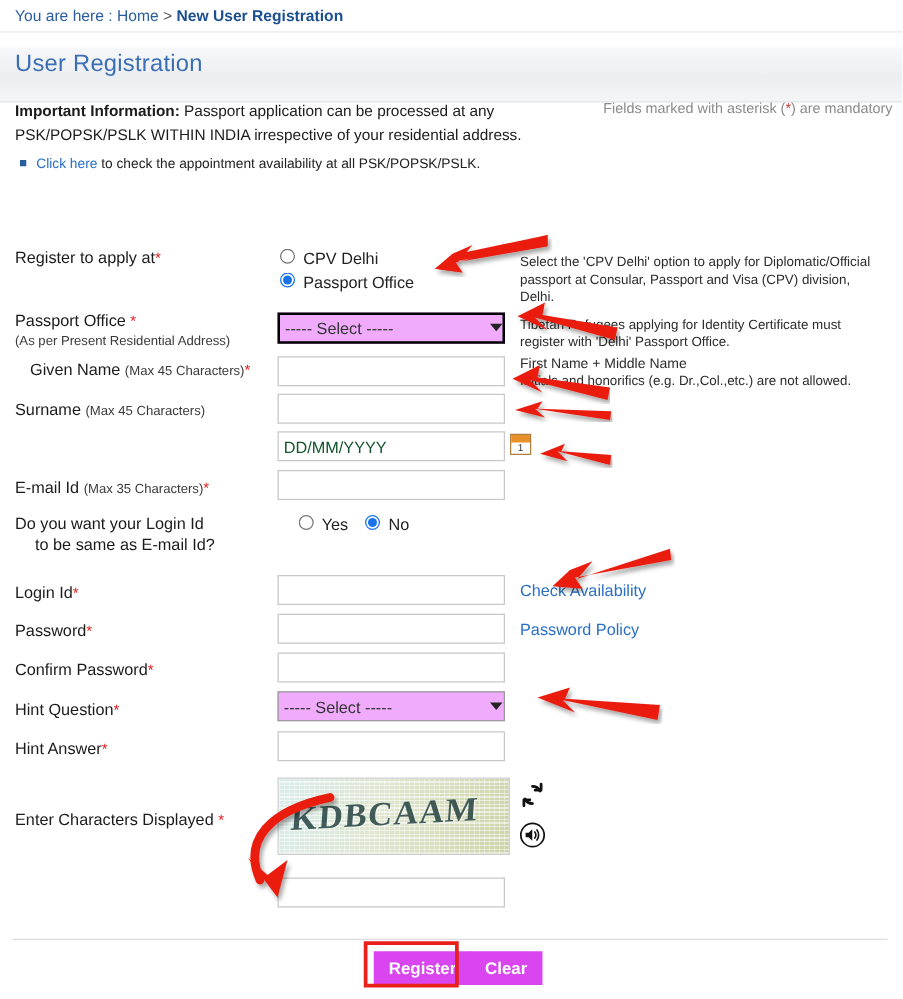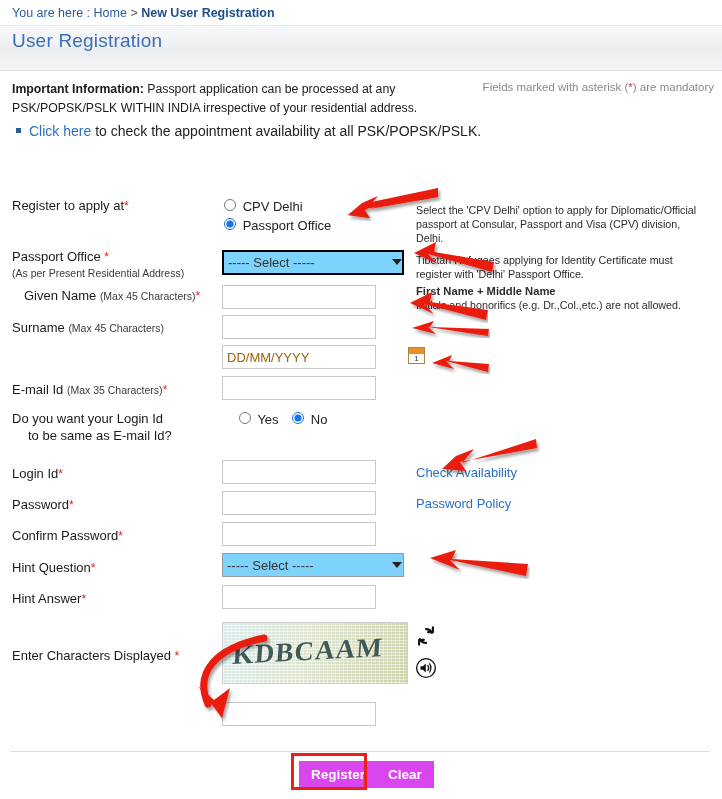--- a/index.html
+++ b/index.html
@@ -21,21 +21,21 @@
     padding: 6px 0 0 12px;
     white-space: nowrap;
     border-bottom: 1px solid #e9e9e9;
   }
   .breadcrumb .sep { color: #555; }
   .breadcrumb .crumb-link { color: #2a5d9e; }
   .breadcrumb .crumb-current { color: #1c4f8f; font-weight: bold; }
 
   
   .titlebar {
-    position: absolute; left: 0; top: 27px; width: 722px; height: 44px;
+    position: absolute; left: 0; top: 38px; width: 722px; height: 44px;
     background: linear-gradient(to bottom, #f7f8fa 0%, #eceef1 55%, #f4f5f7 100%);
     border-bottom: 1px solid #dfe1e4;
   }
   .titlebar h1 {
     margin: 0; padding: 3px 0 0 12px;
     font-size: 19px; font-weight: normal; color: #3a6fb5;
     letter-spacing: .2px;
   }
 
   
@@ -45,53 +45,53 @@
   }
   .info b { font-weight: bold; }
   .mandatory-note {
     position: absolute; right: 8px; top: 81px;
     font-size: 11.5px; color: #8a8a8a;
   }
   .mandatory-note .ast { color: #d33; }
 
   .bullets {
     position: absolute; left: 12px; top: 120px; width: 560px;
-    font-size: 14px; line-height: 22px;
+    font-size: 11px; line-height: 22px;
   }
   .bullets .row { position: relative; padding-left: 17px; }
   .bullets .row:before {
     content: ""; position: absolute; left: 4px; top: 8px;
     width: 5px; height: 5px; background: #2a5d9e;
   }
   a.link { color: #2a6fc4; text-decoration: none; cursor: pointer; }
 
   
   .label {
     position: absolute;
     font-size: 13px; color: #1b1b1b; line-height: 16px;
   }
   .label .small { font-size: 10.5px; color: #3a3a3a; }
   .label .ast { color: #e02020; font-size: 12px; }
 
   .fld {
     position: absolute;
-    height: 22px; width: 154px;
+    height: 22px; width: 182px;
     border: 1px solid #c8c8c8;
     background: #fff;
     font-family: "Liberation Sans", sans-serif;
-    font-size: 13px; color: #a16207;
+    font-size: 13px; color: #14532d;
     padding: 2px 4px;
   }
   .fld::placeholder { color: #444; opacity: 1; }
 
   .sel {
     position: absolute;
     width: 182px; height: 25px;
     border: 2px solid #000;
-    background: #7dd3fc;
+    background: #f0abfc;
     font-family: "Liberation Sans", sans-serif;
     font-size: 13px; color: #333;
     padding: 1px 4px;
     -webkit-appearance: none; appearance: none;
   }
   .sel.plain { border: 1px solid #9a9a9a; height: 24px; }
   .caret {
     position: absolute; pointer-events: none;
     width: 0; height: 0;
     border-left: 5px solid transparent;
@@ -104,21 +104,21 @@
   input[type=radio] {
     width: 12px; height: 12px; margin: 0 3px -1px 0;
     accent-color: #1a73e8;
     cursor: pointer;
   }
 
   .sidehelp {
     position: absolute;
     font-size: 10.7px; line-height: 14px; color: #2b2b2b;
   }
-  .sidehelp b { font-weight: bold; font-size: 11.2px; }
+  .sidehelp b { font-weight: normal; font-size: 11.2px; }
 
   
   .cal {
     position: absolute; width: 17px; height: 17px;
     border: 1px solid #b08040; background: #fff;
     cursor: pointer;
   }
   .cal .top { height: 6px; background: #e8902a; }
   .cal .bot {
     height: 10px; font-size: 8px; color: #333;

